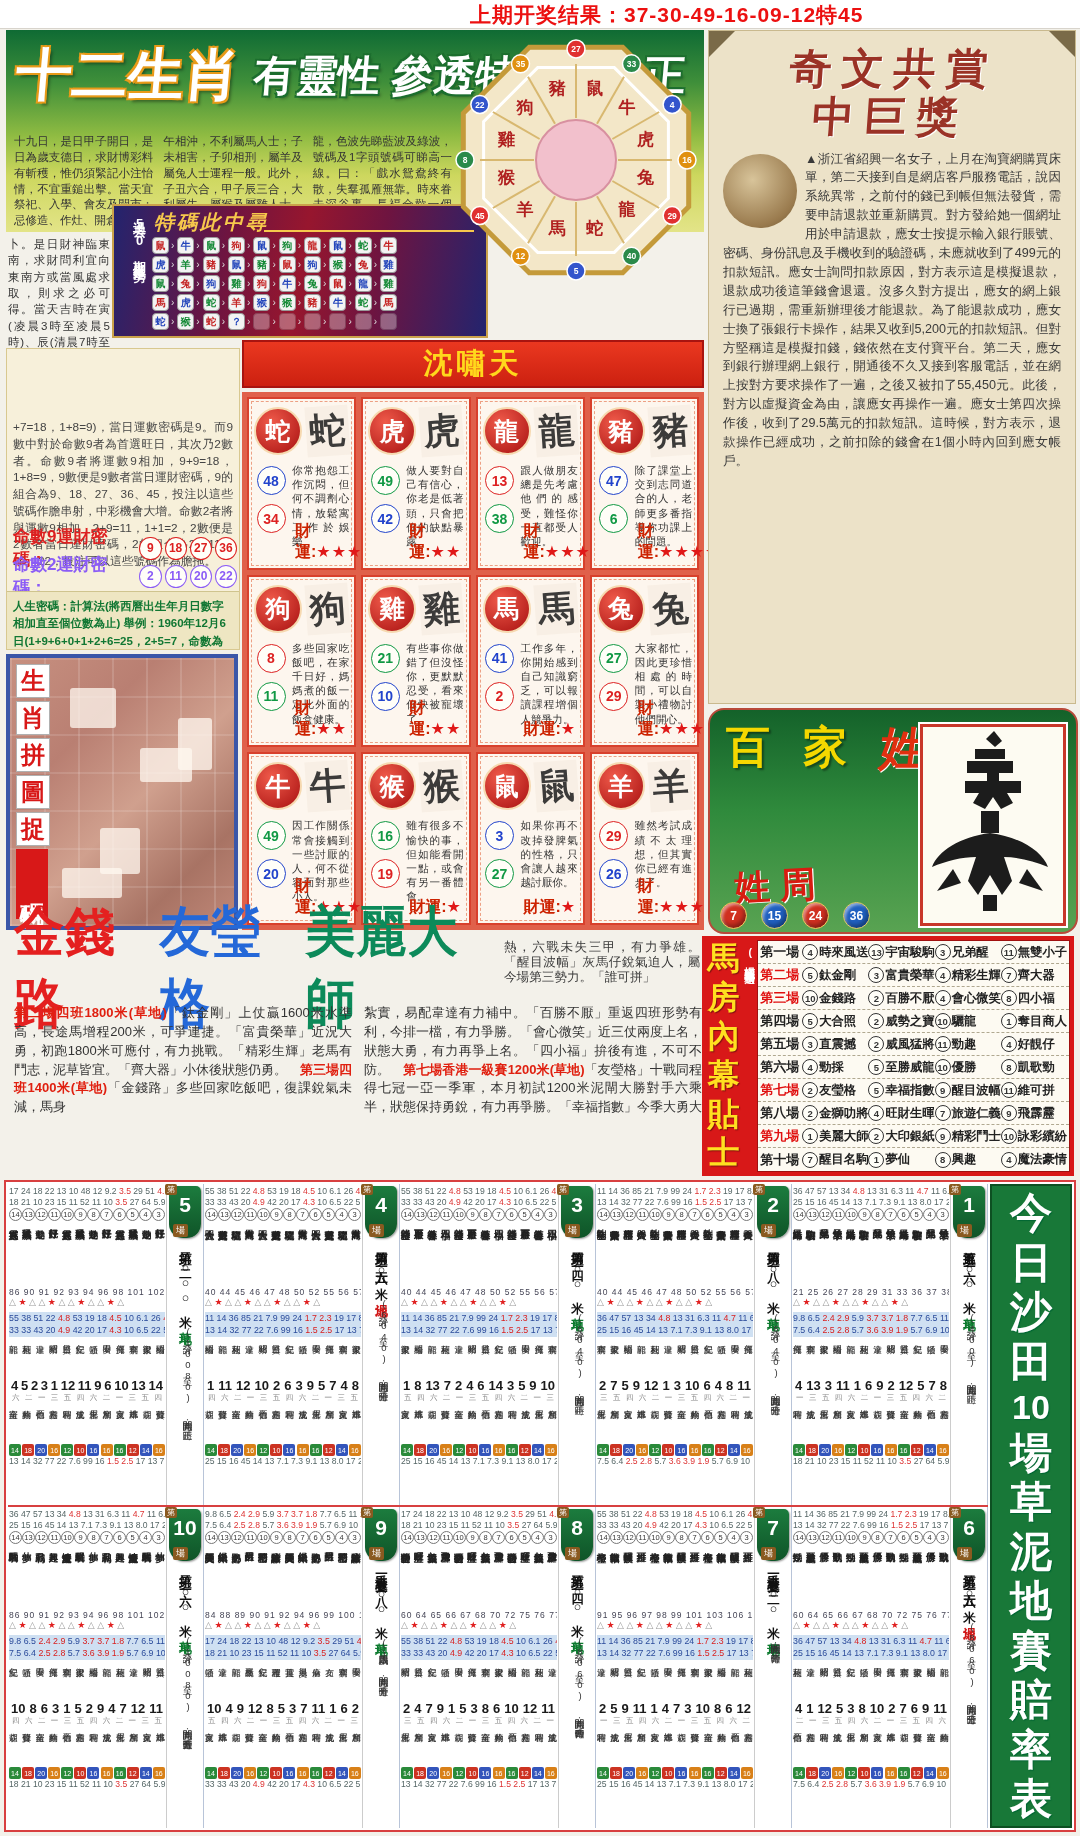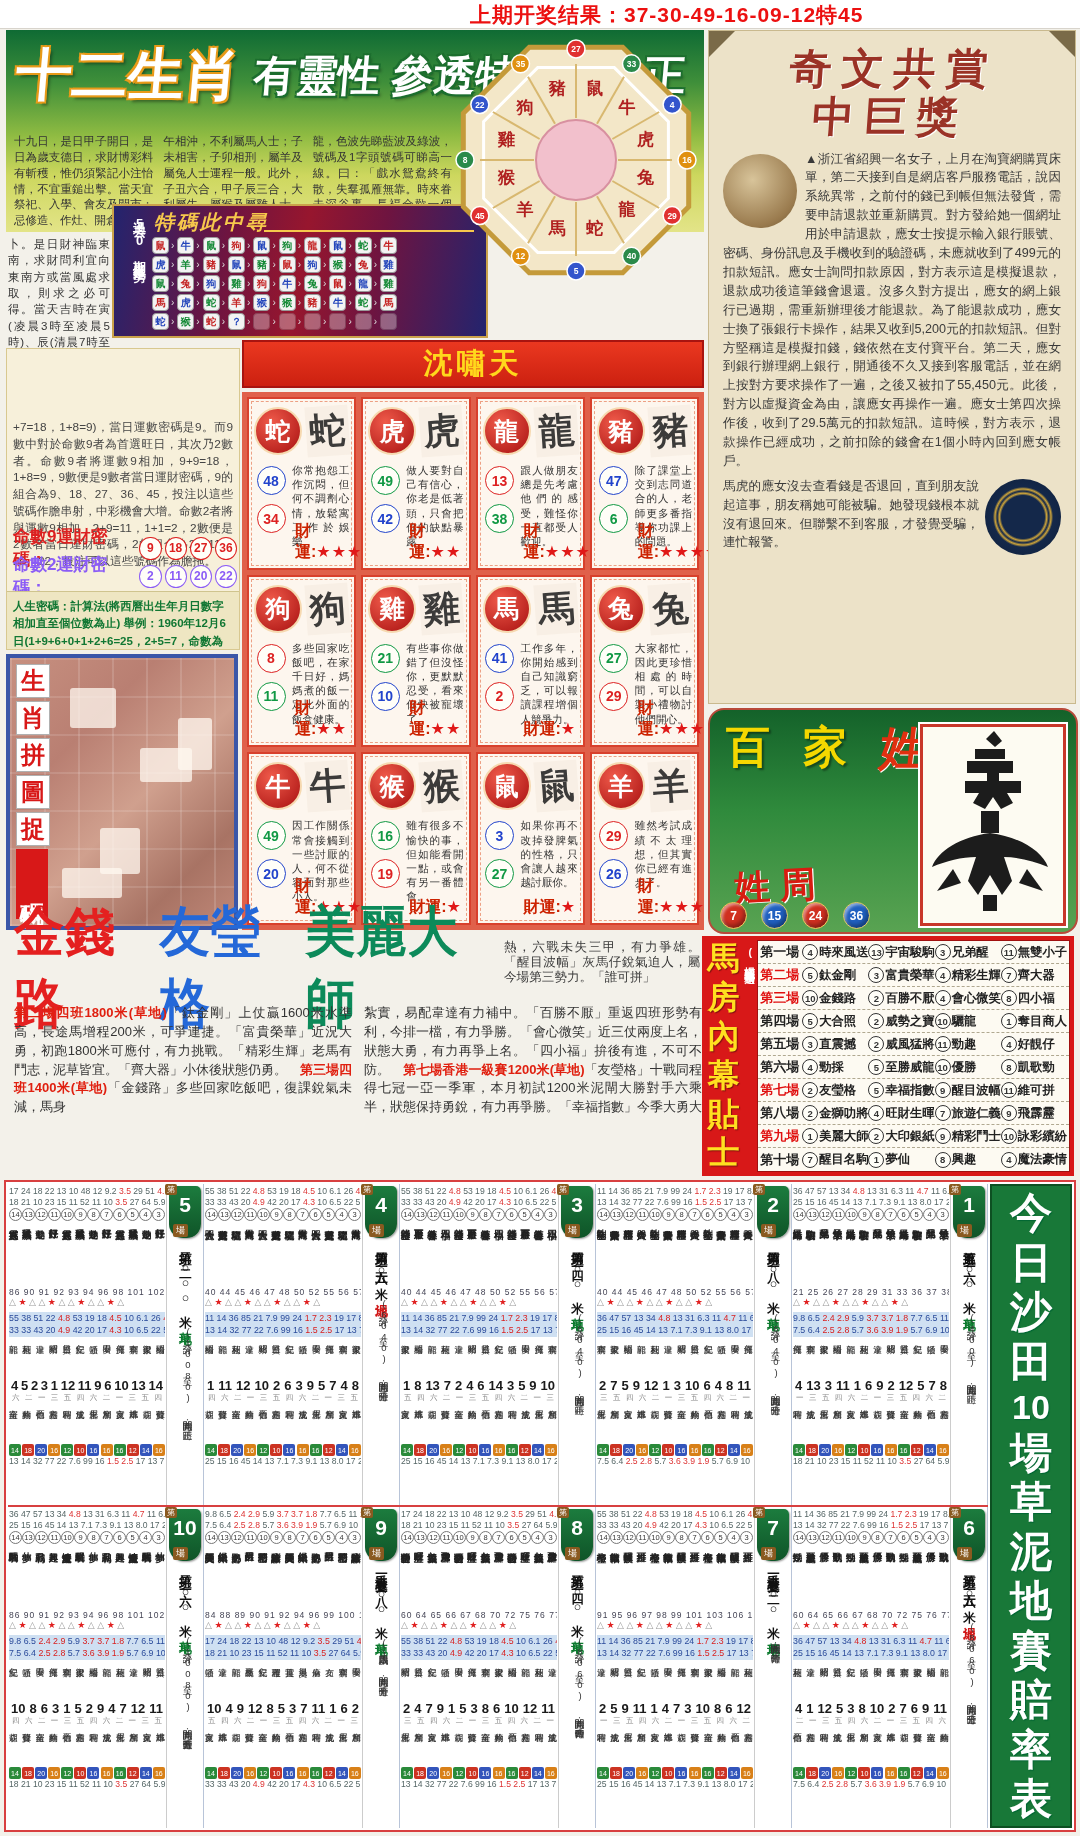--- a/index.html
+++ b/index.html
@@ -560,21 +560,20 @@
     </div>
   </div>
 
 <div id="pOdd" class="abs">
   <div class="ttl">
     <span>奇文共賞</span><br>
     <span>中巨獎</span>
   </div>
   <div class="bd jt" id="oddBody">
       <p class="jt" style="margin: 0px 0px 6px;"><span class="imgHorse"></span>▲浙江省紹興一名女子，上月在淘寶網購買床單，第二天接到自是網店客戶服務電話，說因系統異常，之前付的錢已到帳但無法發貨，需要申請退款並重新購買。對方發給她一個網址用於申請退款，應女士按提示輸入銀行賬號、密碼、身份訊息及手機收到的驗證碼，未應就收到了499元的扣款短訊。應女士詢問扣款原因，對方表示這是模擬退款，退款成功後這筆錢會退還。沒多久對方提出，應女的網上銀行已過期，需重新辦理後才能退款。為了能退款成功，應女士換了張銀行卡操作，結果又收到5,200元的扣款短訊。但對方堅稱這是模擬扣錢，錢依然在支付寶平台。第二天，應女到銀行辦理網上銀行，開通後不久又接到客服電話，並在網上按對方要求操作了一遍，之後又被扣了55,450元。此後，對方以虛擬資金為由，讓應女再操作一遍。應女士第四次操作後，收到了29.5萬元的扣款短訊。這時候，對方表示，退款操作已經成功，之前扣除的錢會在1個小時內回到應女帳戶。</p>
-      <p class="jt" style="margin: 0px 0px 6px;"><span class="imgSeal"></span>馬虎的應女沒去查看錢是否退回，直到朋友說起這事，朋友稱她可能被騙。她發現錢根本就沒有退回來。但聯繫不到客服，才發覺受騙，連忙報警。</p>
     </div>
 </div>
 
 <div id="pBai" class="abs">
   <div class="tRow">
     <span class="ty">百</span>
     <span class="ty">家</span>
     <span class="tr">姓</span>
   </div>
   <div class="nm">姓周</div>

